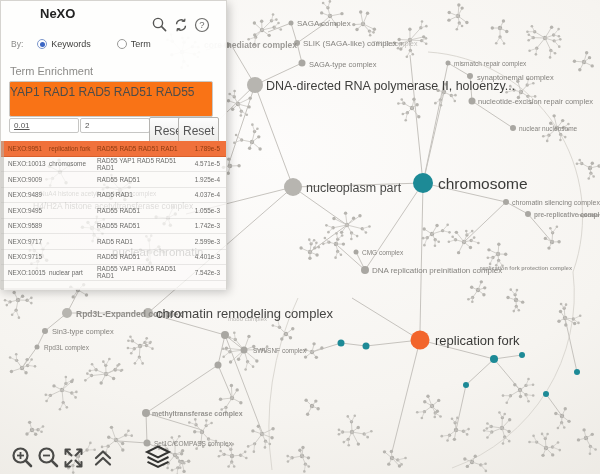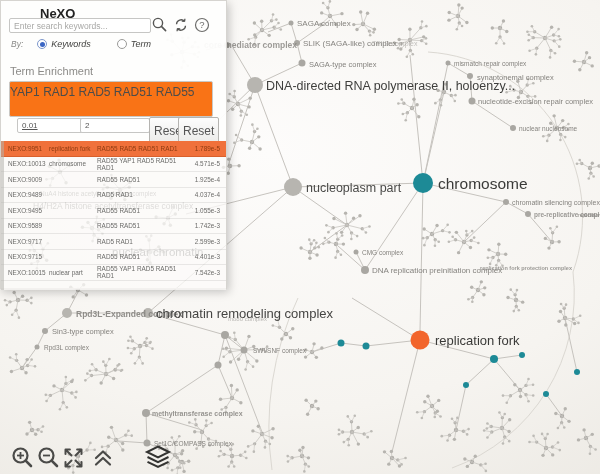--- a/index.html
+++ b/index.html
@@ -12,32 +12,32 @@
   
   #panel{position:absolute;left:0;top:0;width:227px;height:289px;
     box-shadow:2px 3px 9px rgba(0,0,0,0.22);border:1px solid #d6d4d0;box-sizing:border-box;}
   #panel-top{position:absolute;left:0;top:0;width:100%;height:140px;background:rgba(254,254,253,0.95);}
   #panel-title{position:absolute;left:10px;top:5px;font-size:13px;font-weight:bold;color:#222;margin-left:29px;}
   #search-input{position:absolute;left:8px;top:17px;width:132px;height:13px;border:1px solid #c6c6c4;
     border-radius:2px;font-size:8.5px;color:#444;padding:0 4px;background:#fff;outline:none;}
   #search-input::placeholder{color:#a8a8a6;}
   .hdr-icon{position:absolute;top:15px;width:18px;height:18px;cursor:pointer;}
   #icon-search{left:150px;} #icon-refresh{left:171px;} #icon-help{left:192px;}
-  #radio-row{position:absolute;left:10px;top:38px;font-size:9px;color:#555;display:flex;align-items:flex-start;font-style:italic;}
+  #radio-row{position:absolute;left:10px;top:38px;font-size:9px;color:#555;display:flex;align-items:flex-start;}
   .radio{display:inline-block;width:8px;height:8px;border:1px solid #9a9a98;border-radius:50%;background:#fff;position:relative;margin-right:4px;vertical-align:-1px;}
   .radio.sel{border-color:#7d97cc;}
   .radio.sel::after{content:"";position:absolute;left:1.5px;top:1.5px;width:5px;height:5px;border-radius:50%;background:#3a66c4;}
   .radio-lab{margin-right:26px;color:#3f3f3d;}
   #by-label{color:#8a8a88;font-size:8.5px;margin-right:14px;}
   #enrich-heading{position:absolute;left:9px;top:64px;font-size:11px;color:#8c8b88;}
   #gene-box{position:absolute;left:8px;top:80px;width:202px;height:28px;border:1px solid #c9c8c5;border-radius:2px;
     background:#f97316;font-family:"Liberation Sans",sans-serif;font-size:12px;color:#4c4c4a;padding:3px 0;resize:none;outline:none;}
   .param-input{position:absolute;top:117px;height:13px;width:60px;border:1px solid #c6c6c4;border-radius:2px;
     font-size:8px;color:#555;padding:0 4px;background:#fff;outline:none;}
-  #pv-input{left:16px;text-decoration:underline;} #depth-input{left:79px;}
+  #pv-input{left:8px;text-decoration:underline;} #depth-input{left:79px;}
   .mini-btn{position:absolute;top:116px;height:27px;font-size:12px;color:#555;
     background:linear-gradient(#fdfdfd,#ebebe9);border:1px solid #b5b4b1;border-radius:2px;padding:4px 4px;cursor:pointer;}
   #reset-btn{left:148px;} #submit-btn{left:177px;}
   
   #results-table{position:absolute;left:0;top:140px;width:100%;height:149px;background:rgba(252,251,250,0.74);}
   #results-scrollbar{position:absolute;left:0;top:140px;width:3px;height:149px;background:rgba(180,178,173,0.55);}
   .rrow{display:flex;align-items:center;height:15.5px;border-bottom:1px solid rgba(0,0,0,0.08);
     font-size:6.4px;color:#6b6b69;padding-left:7px;box-sizing:border-box;cursor:pointer;}
   .rrow .c-id{width:41px;flex:none;}
   .rrow .c-term{width:48px;flex:none;}
@@ -1474,21 +1474,20 @@
       <text x="435" y="345" font-size="13" fill="#3a3a38">replication fork</text>
       <text x="152" y="416" font-size="7" fill="#85837f" font-weight="bold" opacity="0.85">methyltransferase complex</text>
       <text x="154" y="446" font-size="6.5" fill="#85837f">Set1C/COMPASS complex</text>
     </g>
   </svg>
 
 <div id="panel">
   <div id="panel-top">
     <div id="panel-title">NeXO</div>
 
-    <input id="search-input" type="text" placeholder="Enter search keywords..." style="">
 
     <svg class="hdr-icon" id="icon-search" viewBox="0 0 18 18">
       <circle cx="7" cy="7" r="4.6" fill="none" stroke="#565654" stroke-width="1.4"></circle>
       <line x1="10.4" y1="10.4" x2="14.6" y2="14.6" stroke="#565654" stroke-width="1.6" stroke-linecap="round"></line>
     </svg>
     <svg class="hdr-icon" id="icon-refresh" viewBox="0 0 18 18">
       <path d="M4.5 8.2 A4.6 4.6 0 0 1 12.6 5.4" fill="none" stroke="#565654" stroke-width="1.3"></path>
       <path d="M12.6 5.4 l-2.8 -0.4 M12.6 5.4 l0.3 -2.7" stroke="#565654" stroke-width="1.3" fill="none"></path>
       <path d="M13.5 9.8 A4.6 4.6 0 0 1 5.4 12.6" fill="none" stroke="#565654" stroke-width="1.3"></path>
       <path d="M5.4 12.6 l2.8 0.4 M5.4 12.6 l-0.3 2.7" stroke="#565654" stroke-width="1.3" fill="none"></path>

